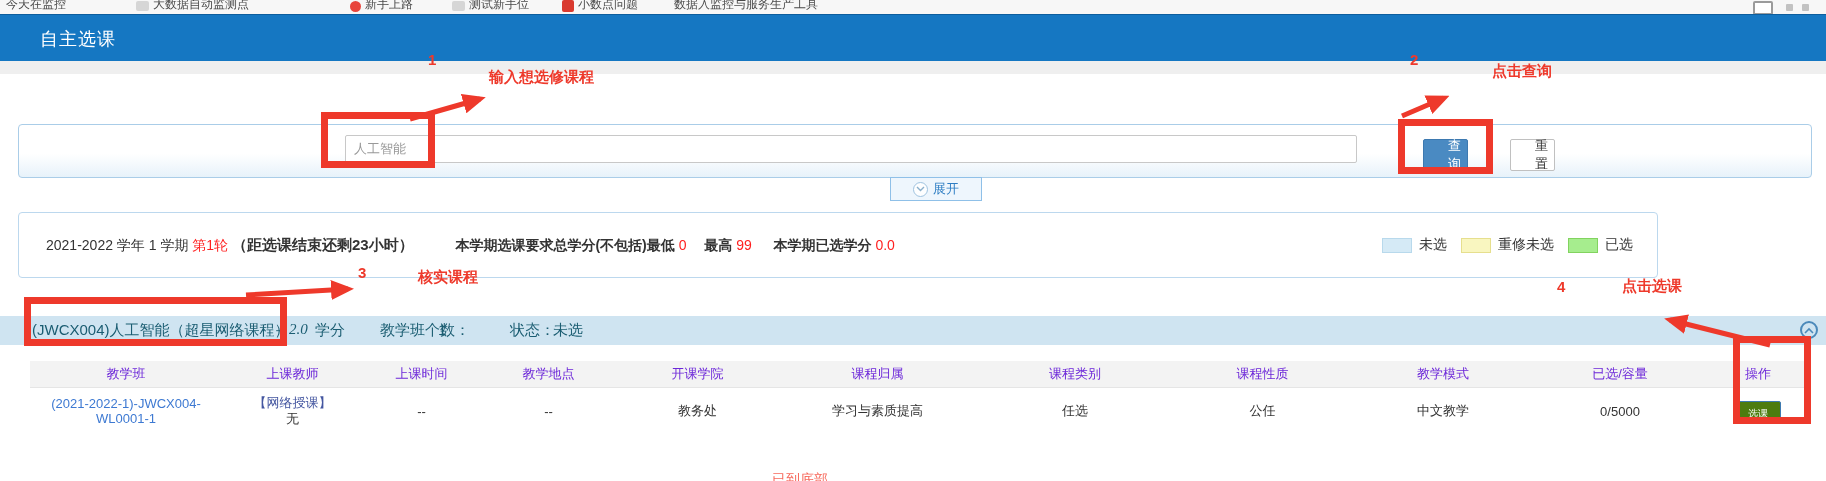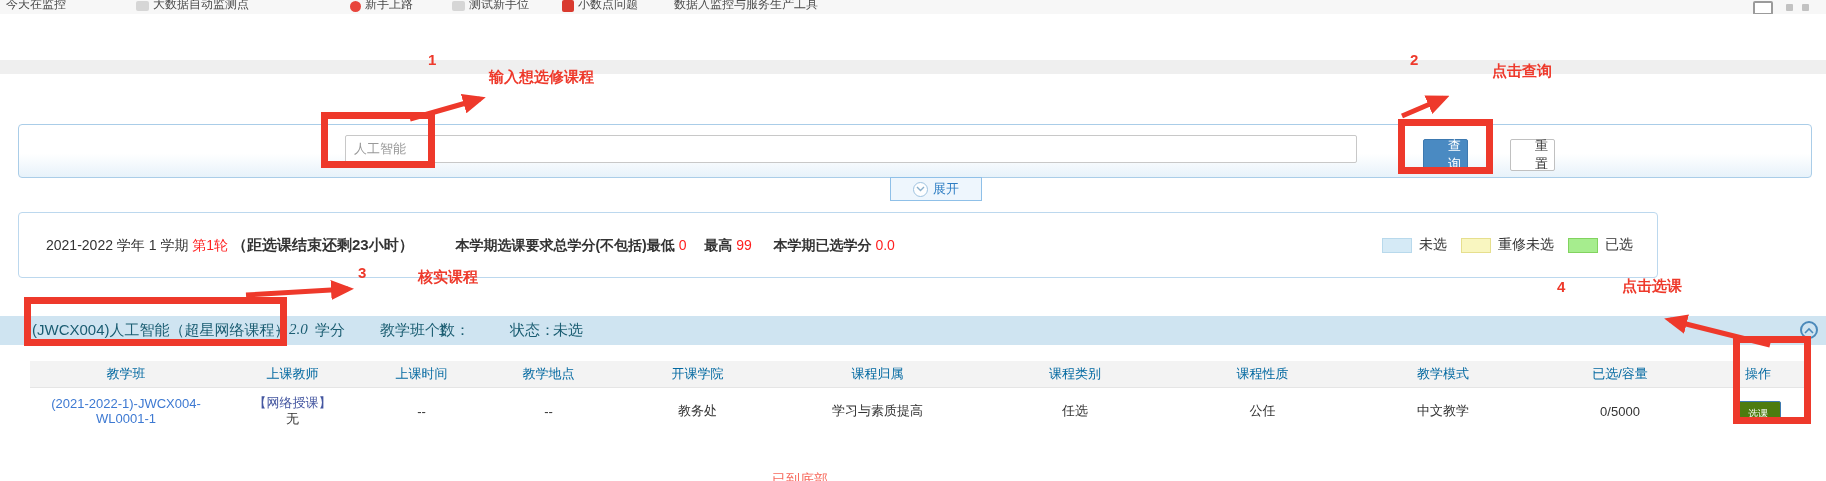--- a/index.html
+++ b/index.html
@@ -57,21 +57,21 @@
 
   
   #course-band{left:0;top:316px;width:1826px;height:29px;background:#cfe4f1;z-index:2;}
   #course-band span{position:absolute;top:5px;font-size:15px;color:#1b5d72;white-space:nowrap;}
   .credits-num{font-style:italic;font-family:"Liberation Serif","DejaVu Serif",serif;}
   #band-collapse{position:absolute;left:1800px;top:4px;width:18px;height:18px;border-radius:50%;
     border:2px solid #4b89ba;box-sizing:border-box;cursor:pointer;display:flex;align-items:center;justify-content:center;}
 
   
   #class-table{position:absolute;left:30px;top:361px;width:1780px;border-collapse:collapse;table-layout:fixed;}
-  #class-table th{background:#f3f3f3;height:26px;font-size:13px;font-weight:normal;color:#0369a1;
+  #class-table th{background:#f3f3f3;height:26px;font-size:13px;font-weight:normal;color:#6d28d9;
     border-bottom:1px solid #e5e5e5;padding:0;}
   #class-table td{height:46px;text-align:center;font-size:13px;color:#333;padding:0;vertical-align:middle;}
   .link{color:#3d79d2;cursor:pointer;}
   .teach-tag{color:#4456a0;display:block;line-height:16px;font-family:Liberation Serif, serif;}
   .teach-name{display:block;line-height:16px;}
   #select-btn{display:inline-block;width:46px;height:20px;line-height:24px;background:#4d7c0f;
     border:1px solid #3d79b0;border-radius:2px;color:#fff;font-size:10px;cursor:pointer;box-sizing:border-box;}
 
   
   .rbox{position:absolute;border:7px solid #ee392b;box-sizing:border-box;z-index:30;pointer-events:none;}
@@ -107,20 +107,23 @@
         <span>小数点问题</span>
       </div>
     <div class="bm-item" style="left:674px">
         <span>数据入监控与服务生产工具</span>
       </div>
     <span class="bm-monitor" style="left:1753px"></span>
     <span class="bm-sq" style="left:1786px"></span>
     <span class="bm-sq" style="left:1802px"></span>
   </div>
 
+  <div id="topbar" class="abs">
+    <div class="title">自主选课</div>
+  </div>
   <div id="graystrip" class="abs"></div>
 
   <div id="filter-panel" class="abs"></div>
   <input id="course-input" value="人工智能" style="">
   <div id="query-btn" class="btn">查询</div>
   <div id="reset-btn" class="btn">重置</div>
 
   <div id="expand-tab" class="abs">
     <span class="circ-icon">
       <svg width="9" height="6" viewBox="0 0 9 6">

